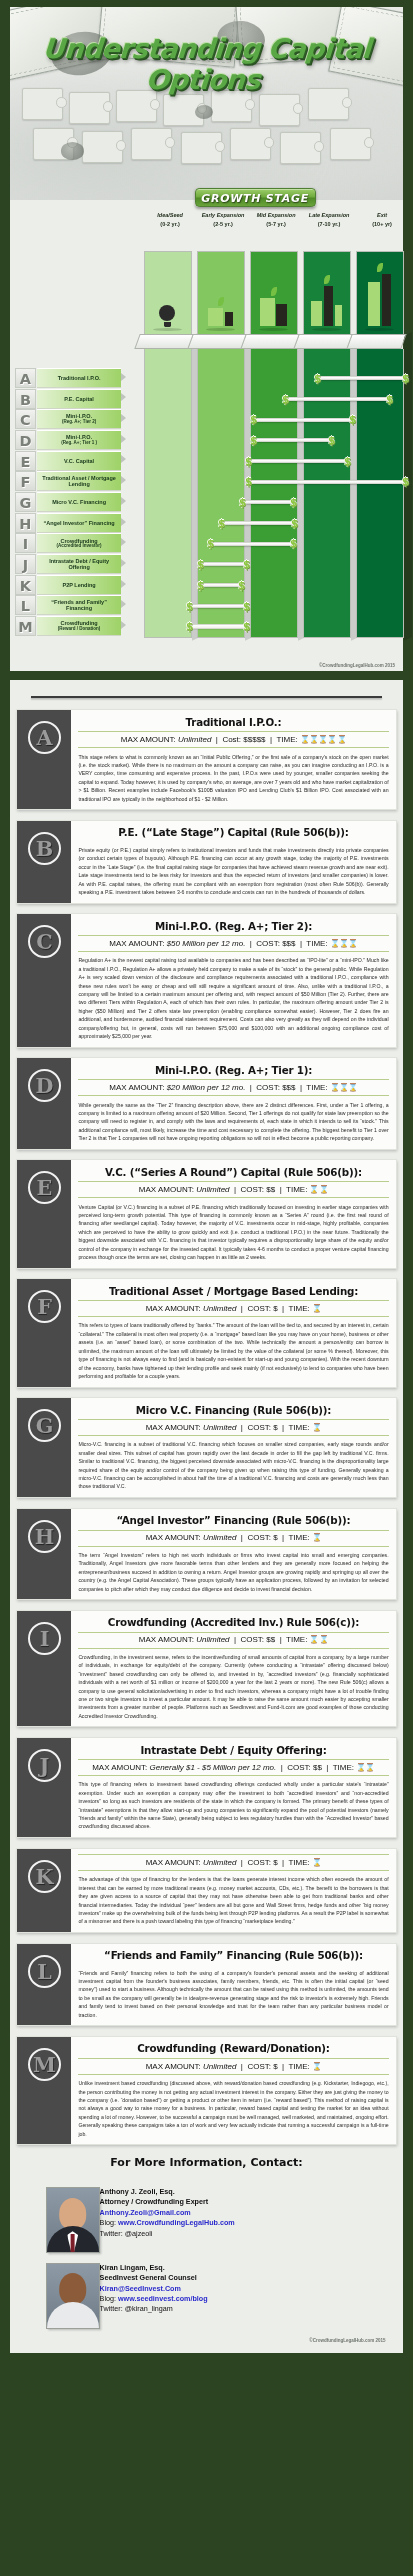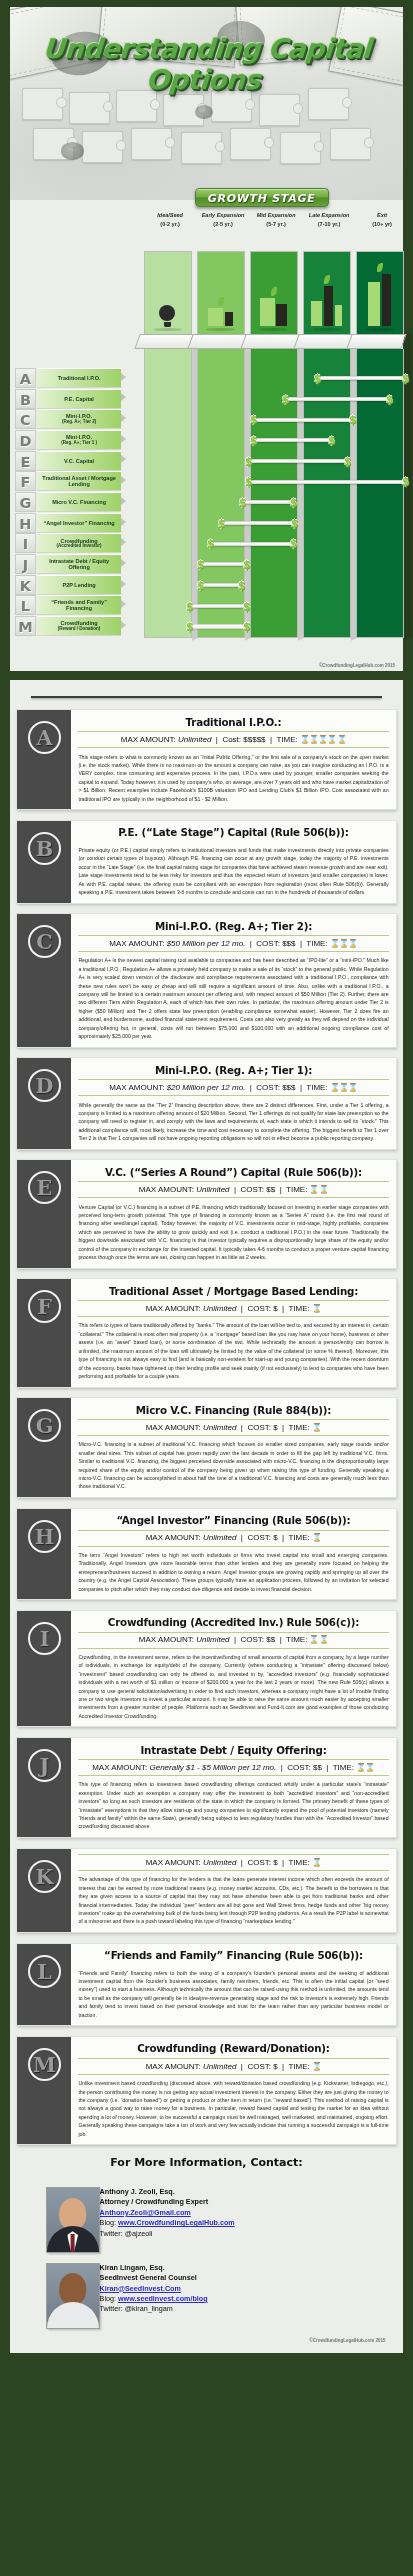--- a/index.html
+++ b/index.html
@@ -53,21 +53,21 @@
       -0.7px -0.7px 0 #bfe0a9, 2.8px 3.4px 4.1px rgba(0,0,0,.45);
     transform:skewX(-7deg);
   }
 
   
   .chart-panel {
     margin:0 9.6px; background:#eceeea; position:relative;
     padding:0 0 18px 0;
   }
   .growth-pill {
-    position:absolute; left:185px; top:-12.4px; width:134px; height:19.3px;
+    position:absolute; left:185px; top:-12.4px; width:121px; height:19.3px;
     border-radius:4.1px; border:0.7px solid #4f7f32;
     background:linear-gradient(180deg,#9dcd6a 0%, #6faa3c 48%, #4f8a28 52%, #69a33a 100%);
     box-shadow:0 1.4px 2.8px rgba(0,0,0,.35), inset 0 0.7px 0 rgba(255,255,255,.55);
     color:#fff; font-style:italic; font-weight:bold; font-size:11px;
     letter-spacing:0.7px; text-align:center; line-height:19.3px;
     text-shadow:0.7px 0.7px 1.4px rgba(0,0,0,.6);
     font-family:"DejaVu Sans", sans-serif;
   }
   .chart-head { position:relative; height:36px; }
   .stage-cols { position:absolute; left:134px; top:12.4px; width:265px; display:flex; }
@@ -208,21 +208,21 @@
     width:52px;height:26px;border-radius:26px 26px 0 0; }
   .p1 .head{background:#d8a882;} .p1 .body{background:#23262c;}
   .p1:after{content:"";position:absolute;bottom:0;left:50%;transform:translateX(-50%);
     width:11px;height:20.7px;background:#fff;clip-path:polygon(50% 0,100% 18%,62% 100%,38% 100%,0 18%);}
   .p1 .tie{position:absolute;bottom:0;left:50%;transform:translateX(-50%);
     width:4.8px;height:18px;background:#7d1f2b;z-index:3;}
   .p2 .head{background:#8c5c3a;} .p2 .body{background:#e9eaec;}
   .p-info { padding-left:0; font-size:7.2px; line-height:1.45; color:#111; }
   .p-info .nm { font-weight:bold; }
   .p-info .rl { font-weight:bold; }
-  .p-info a, .p-info .lnk { color:#2b2bcc; text-decoration:underline; font-weight:bold; }
+  .p-info a, .p-info .lnk { color:#2b2bcc; font-weight:bold; }
   .foot-credit { text-align:right; margin-right:18px; font-size:4.5px; font-weight:bold; color:#6f756d; }
 </style>
 </head>
 <body>
 
 <div class="page">
 
   <div class="hero">
     <div class="money-art">
       <div class="bill" style="left:-13.8px;top:-6.9px;width:124px;height:69px;transform:rotate(-12deg);"></div>
@@ -555,21 +555,21 @@
             <div class="card-title">Traditional Asset / Mortgage Based Lending:</div>
             <div class="card-meta"><span>MAX AMOUNT:</span> <span class="ital">Unlimited</span> &nbsp;|&nbsp; <span>COST:</span> <span>$</span> &nbsp;|&nbsp; <span>TIME:</span> <span class="hg">⌛</span></div>
             <div class="card-text">This refers to types of loans traditionally offered by “banks.” The amount of the loan will be tied to, and secured by an interest in, certain “collateral.” The collateral is most often real property (i.e. a “mortgage” based loan like you may have on your home), business or other assets (i.e. an “asset” based loan), or some combination of the two. While technically the amount a person/entity can borrow is unlimited, the maximum amount of the loan will ultimately be limited by the value of the collateral (or some % thereof). Moreover, this type of financing is not always easy to find (and is basically non-existent for start-up and young companies). With the recent downturn of the economy, banks have tightened up their lending profile and seek mainly (if not exclusively) to lend to companies who have been performing and profitable for a couple years.</div>
           </div>
         </div>
         <div class="card">
           <div class="card-badge">
             <div class="badge-circle">G</div>
           </div>
           <div class="card-body">
-            <div class="card-title">Micro V.C. Financing (Rule 884(b)):</div>
+            <div class="card-title">Micro V.C. Financing (Rule 506(b)):</div>
             <div class="card-meta"><span>MAX AMOUNT:</span> <span class="ital">Unlimited</span> &nbsp;|&nbsp; <span>COST:</span> <span>$</span> &nbsp;|&nbsp; <span>TIME:</span> <span class="hg">⌛</span></div>
             <div class="card-text">Micro-V.C. financing is a subset of traditional V.C. financing which focuses on smaller sized companies, early stage rounds and/or smaller deal sizes. This subset of capital has grown rapidly over the last decade in order to fill the gap left by traditional V.C. firms. Similar to traditional V.C. financing, the biggest perceived downside associated with micro-V.C. financing is the disproportionality large required share of the equity and/or control of the company being given up when raising this type of funding. Generally speaking a micro-V.C. financing can be accomplished in about half the time of a traditional V.C. financing and costs are generally much less than those traditional V.C.</div>
           </div>
         </div>
         <div class="card">
           <div class="card-badge">
             <div class="badge-circle">H</div>
           </div>
           <div class="card-body">
             <div class="card-title">“Angel Investor” Financing (Rule 506(b)):</div>

